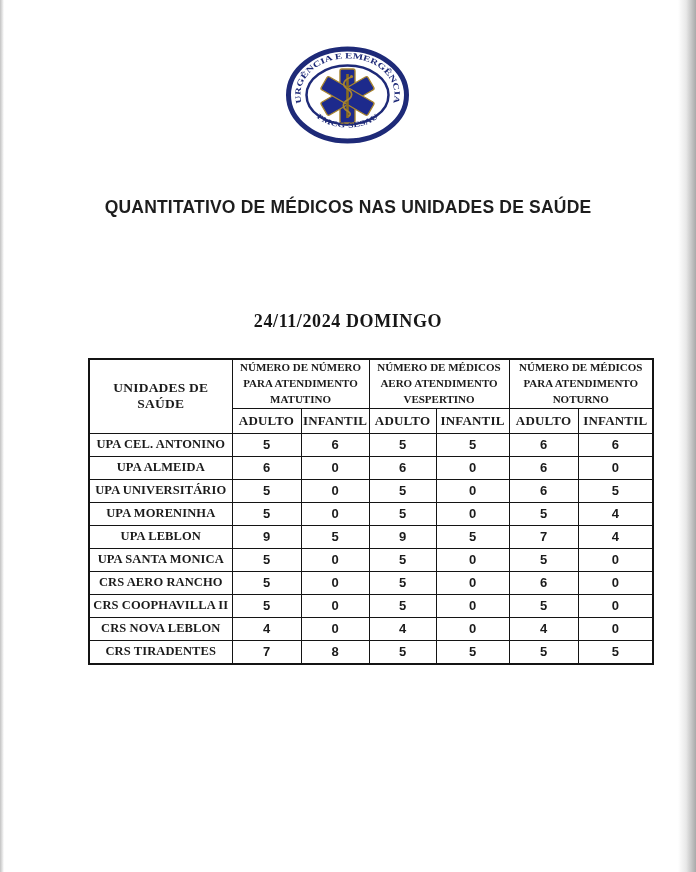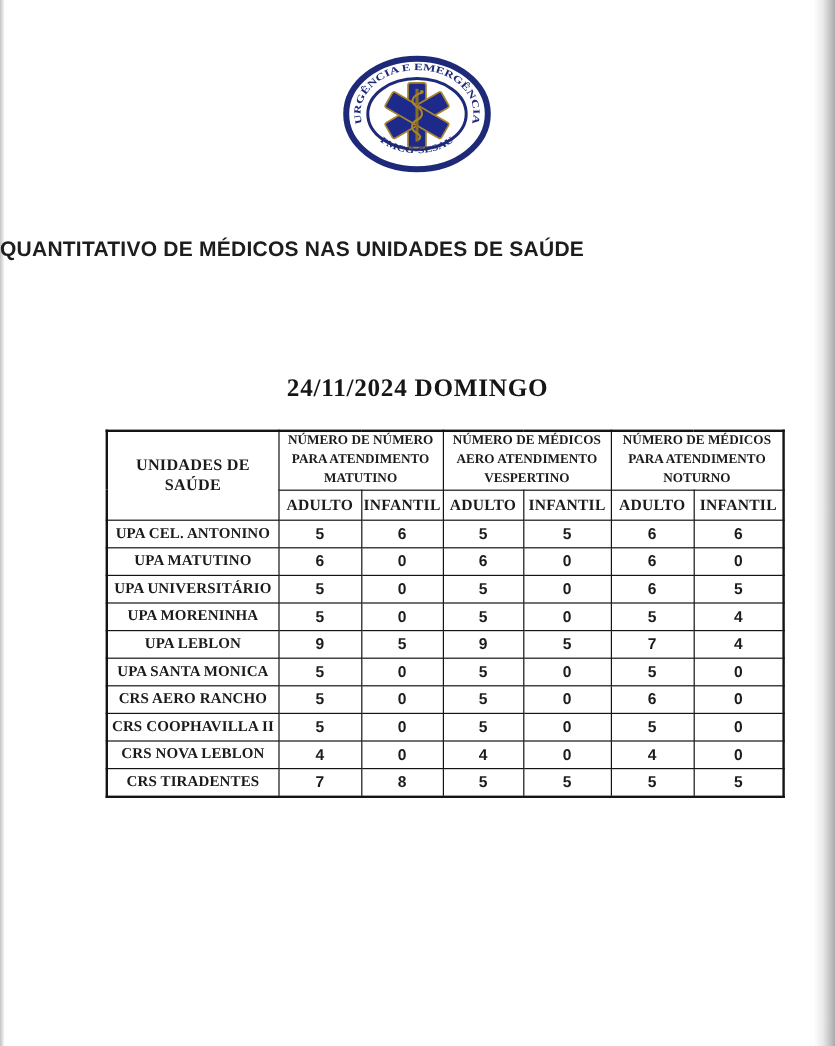--- a/index.html
+++ b/index.html
@@ -12,30 +12,30 @@
     color: #1b1b1b;
   }
   .edge { position: absolute; top: 0; bottom: 0; pointer-events: none; }
   .edge-left { left: 0; width: 4px; background: linear-gradient(to right, #c3c3c3, #ececec 70%, rgba(255,255,255,0)); }
   .edge-right { right: 0; width: 18px; background: linear-gradient(to left, #a9a9a9, #e8e8e8 55%, rgba(255,255,255,0)); }
 
   .logo { position: absolute; left: 285px; top: 45px; width: 125px; height: 100px; }
 
   .title {
     position: absolute; top: 192px; left: 0; width: 100%;
-    margin: 0; 
+    margin: 0; text-align: center;
     font-family: "Liberation Sans", sans-serif;
     font-weight: bold; font-size: 17.5px; line-height: 30px;
     letter-spacing: 0.2px; color: #1d1d1d;
   }
   .date-line {
     position: absolute; top: 311px; left: 0; width: 100%;
     text-align: center;
     font-family: "Liberation Serif", serif;
-    font-weight: bold; font-size: 21px; letter-spacing: 0.6px;
+    font-weight: bold; font-size: 18px; letter-spacing: 0.6px;
     color: #161616;
   }
 
   table.staff {
     position: absolute; left: 88px; top: 358px;
     width: 564px; table-layout: fixed;
     border-collapse: collapse;
     border: 2px solid #141414;
   }
   table.staff th, table.staff td {
@@ -128,21 +128,21 @@
     <td class="unit-cell">UPA CEL. ANTONINO</td>
     <td class="num">5</td>
     <td class="num">6</td>
     <td class="num">5</td>
     <td class="num">5</td>
     <td class="num">6</td>
     <td class="num">6</td>
   </tr>
 
   <tr>
-    <td class="unit-cell">UPA MATUTINO</td>
+    <td class="unit-cell">UPA ALMEIDA</td>
     <td class="num">6</td>
     <td class="num">0</td>
     <td class="num">6</td>
     <td class="num">0</td>
     <td class="num">6</td>
     <td class="num">0</td>
   </tr>
 
   <tr>
     <td class="unit-cell">UPA UNIVERSITÁRIO</td>

